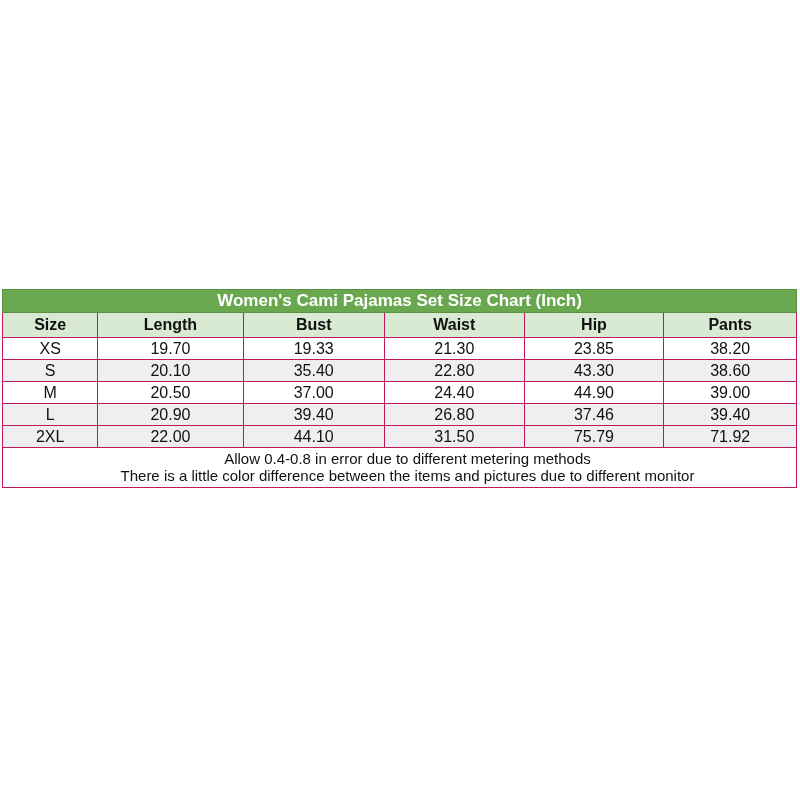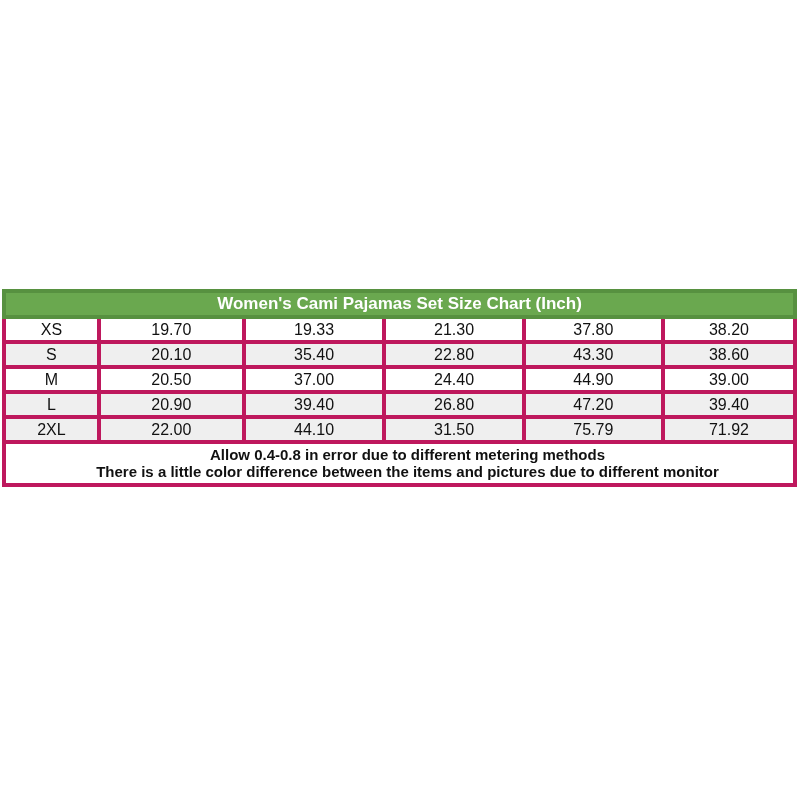--- a/index.html
+++ b/index.html
@@ -17,21 +17,21 @@
     top: 289px;
     left: 2px;
     width: 795px;
   }
   table.size-chart {
     border-collapse: collapse;
     width: 100%;
     table-layout: fixed;
   }
   table.size-chart td {
-    border: 4px solid #be185d;
+    border: 1px solid #be185d;
     text-align: center;
     vertical-align: middle;
     padding: 0;
     color: #111111;
     overflow: hidden;
     white-space: nowrap;
   }
   tr.title-row td {
     background: #6aa84f;
     border-color: #579140;
@@ -49,21 +49,21 @@
   tr.data-row td {
     background: #ffffff;
     font-size: 16px;
     height: 21px;
   }
   tr.data-row.striped td {
     background: #efefef;
   }
   tr.notes-row td {
     background: #ffffff;
-    font-weight: bold;
+    font-weight: normal;
     font-size: 15px;
     line-height: 17px;
     height: 36px;
     padding: 1px 0 2px 16px;
   }
   .note-line {
     display: block;
   }
 </style>
 </head>
@@ -76,26 +76,34 @@
         <col style="width: 18.3%;">
         <col style="width: 17.8%;">
         <col style="width: 17.6%;">
         <col style="width: 17.6%;">
         <col style="width: 16.7%;">
       </colgroup>
     <tbody id="chart-body">
         <tr class="title-row">
           <td colspan="6">Women's Cami Pajamas Set Size Chart (Inch)</td>
         </tr>
+        <tr class="header-row">
+          <td>Size</td>
+          <td>Length</td>
+          <td>Bust</td>
+          <td>Waist</td>
+          <td>Hip</td>
+          <td>Pants</td>
+        </tr>
         <tr class="data-row">
           <td>XS</td>
           <td>19.70</td>
           <td>19.33</td>
           <td>21.30</td>
-          <td>37.80</td>
+          <td>23.85</td>
           <td>38.20</td>
         </tr>
         <tr class="data-row striped">
           <td>S</td>
           <td>20.10</td>
           <td>35.40</td>
           <td>22.80</td>
           <td>43.30</td>
           <td>38.60</td>
         </tr>
@@ -105,21 +113,21 @@
           <td>37.00</td>
           <td>24.40</td>
           <td>44.90</td>
           <td>39.00</td>
         </tr>
         <tr class="data-row striped">
           <td>L</td>
           <td>20.90</td>
           <td>39.40</td>
           <td>26.80</td>
-          <td>47.20</td>
+          <td>37.46</td>
           <td>39.40</td>
         </tr>
         <tr class="data-row striped">
           <td>2XL</td>
           <td>22.00</td>
           <td>44.10</td>
           <td>31.50</td>
           <td>75.79</td>
           <td>71.92</td>
         </tr>

